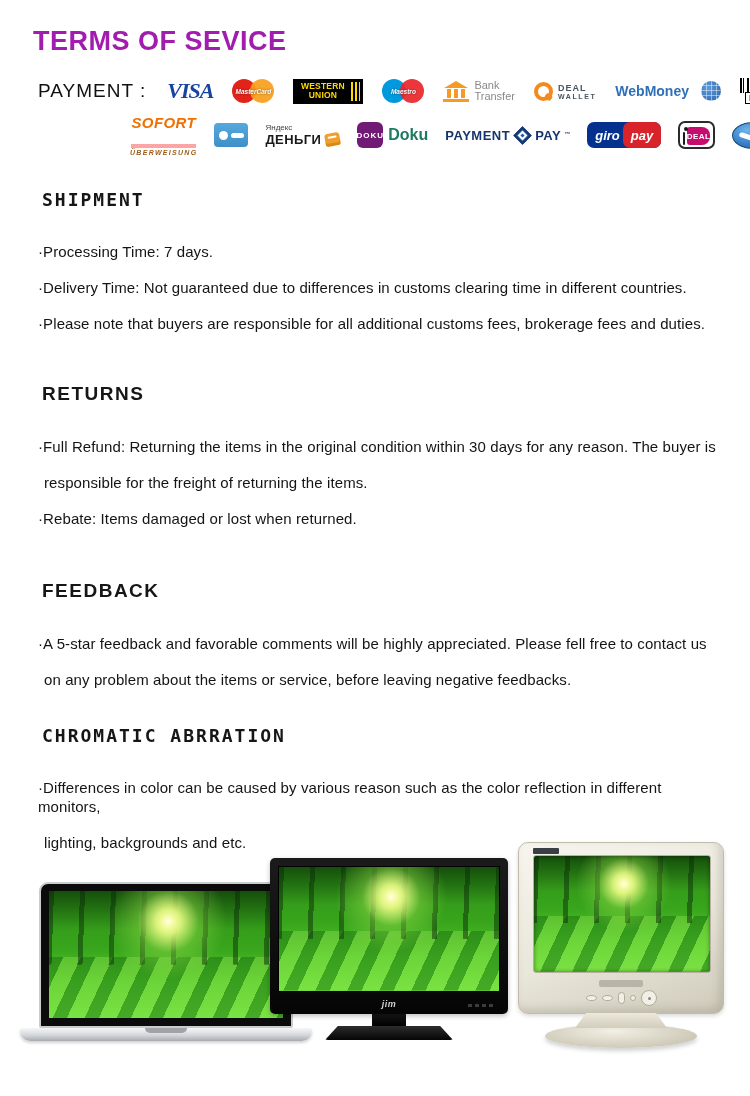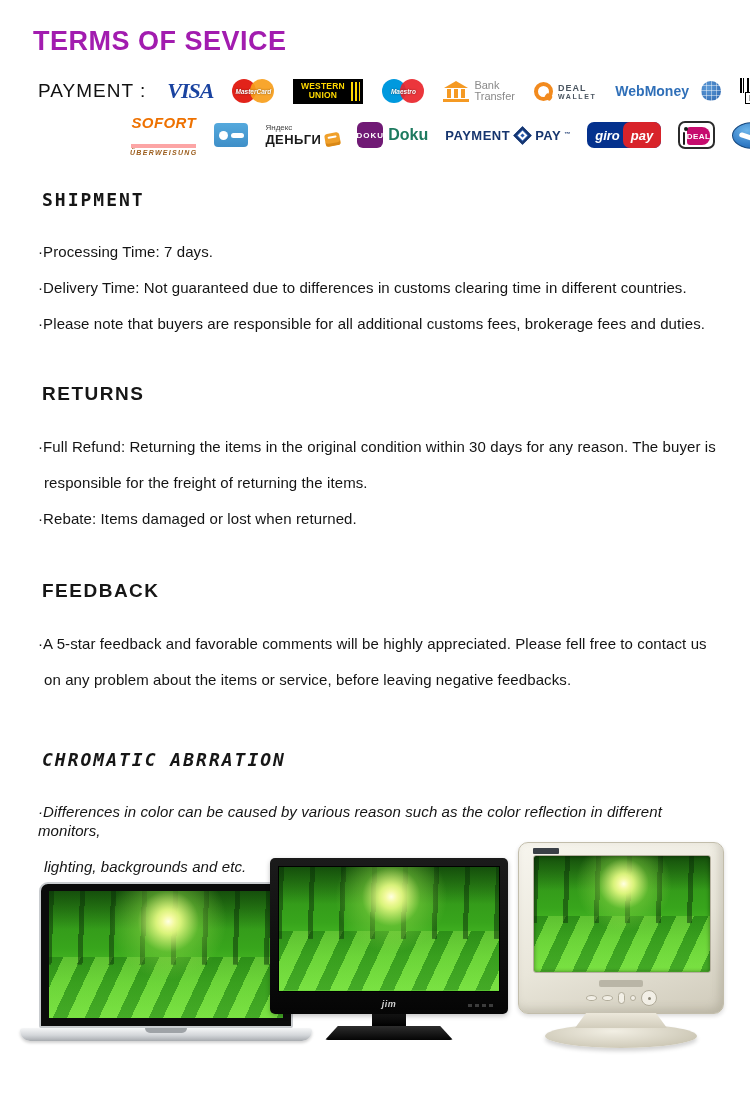--- a/index.html
+++ b/index.html
@@ -125,21 +125,21 @@
   .mp-oval::before, .mp-oval::after { content:""; position:absolute; top:11px; width:15px; height:5px;
     background:#fff; border-radius:3px; }
   .mp-oval::before { left:6px; transform:rotate(18deg); }
   .mp-oval::after  { right:6px; transform:rotate(-18deg); }
 
   
   .section { margin-left:42px; margin-right:30px; }
   .s-shipment  { margin-top:36px; }
   .s-returns   { margin-top:50px; }
   .s-feedback  { margin-top:52px; }
-  .s-chromatic { margin-top:60px;font-style:italic; }
+  .s-chromatic { margin-top:36px; }
   .heading-sans { font-size:19px; font-weight:600; letter-spacing:1.5px; color:#161616; }
   .heading-mono { font-family:"DejaVu Sans Mono", monospace; font-size:18px; font-weight:bold;
     letter-spacing:2px; color:#161616; }
   .section-lines { margin-top:32px; margin-left:-4px; }
   .line { font-size:15px; line-height:19px; margin-bottom:17px; color:#141414; letter-spacing:.1px; }
   .line.cont { padding-left:6px; }
 
   
   .devices { position:absolute; left:0; top:838px; width:750px; height:240px; }
 

